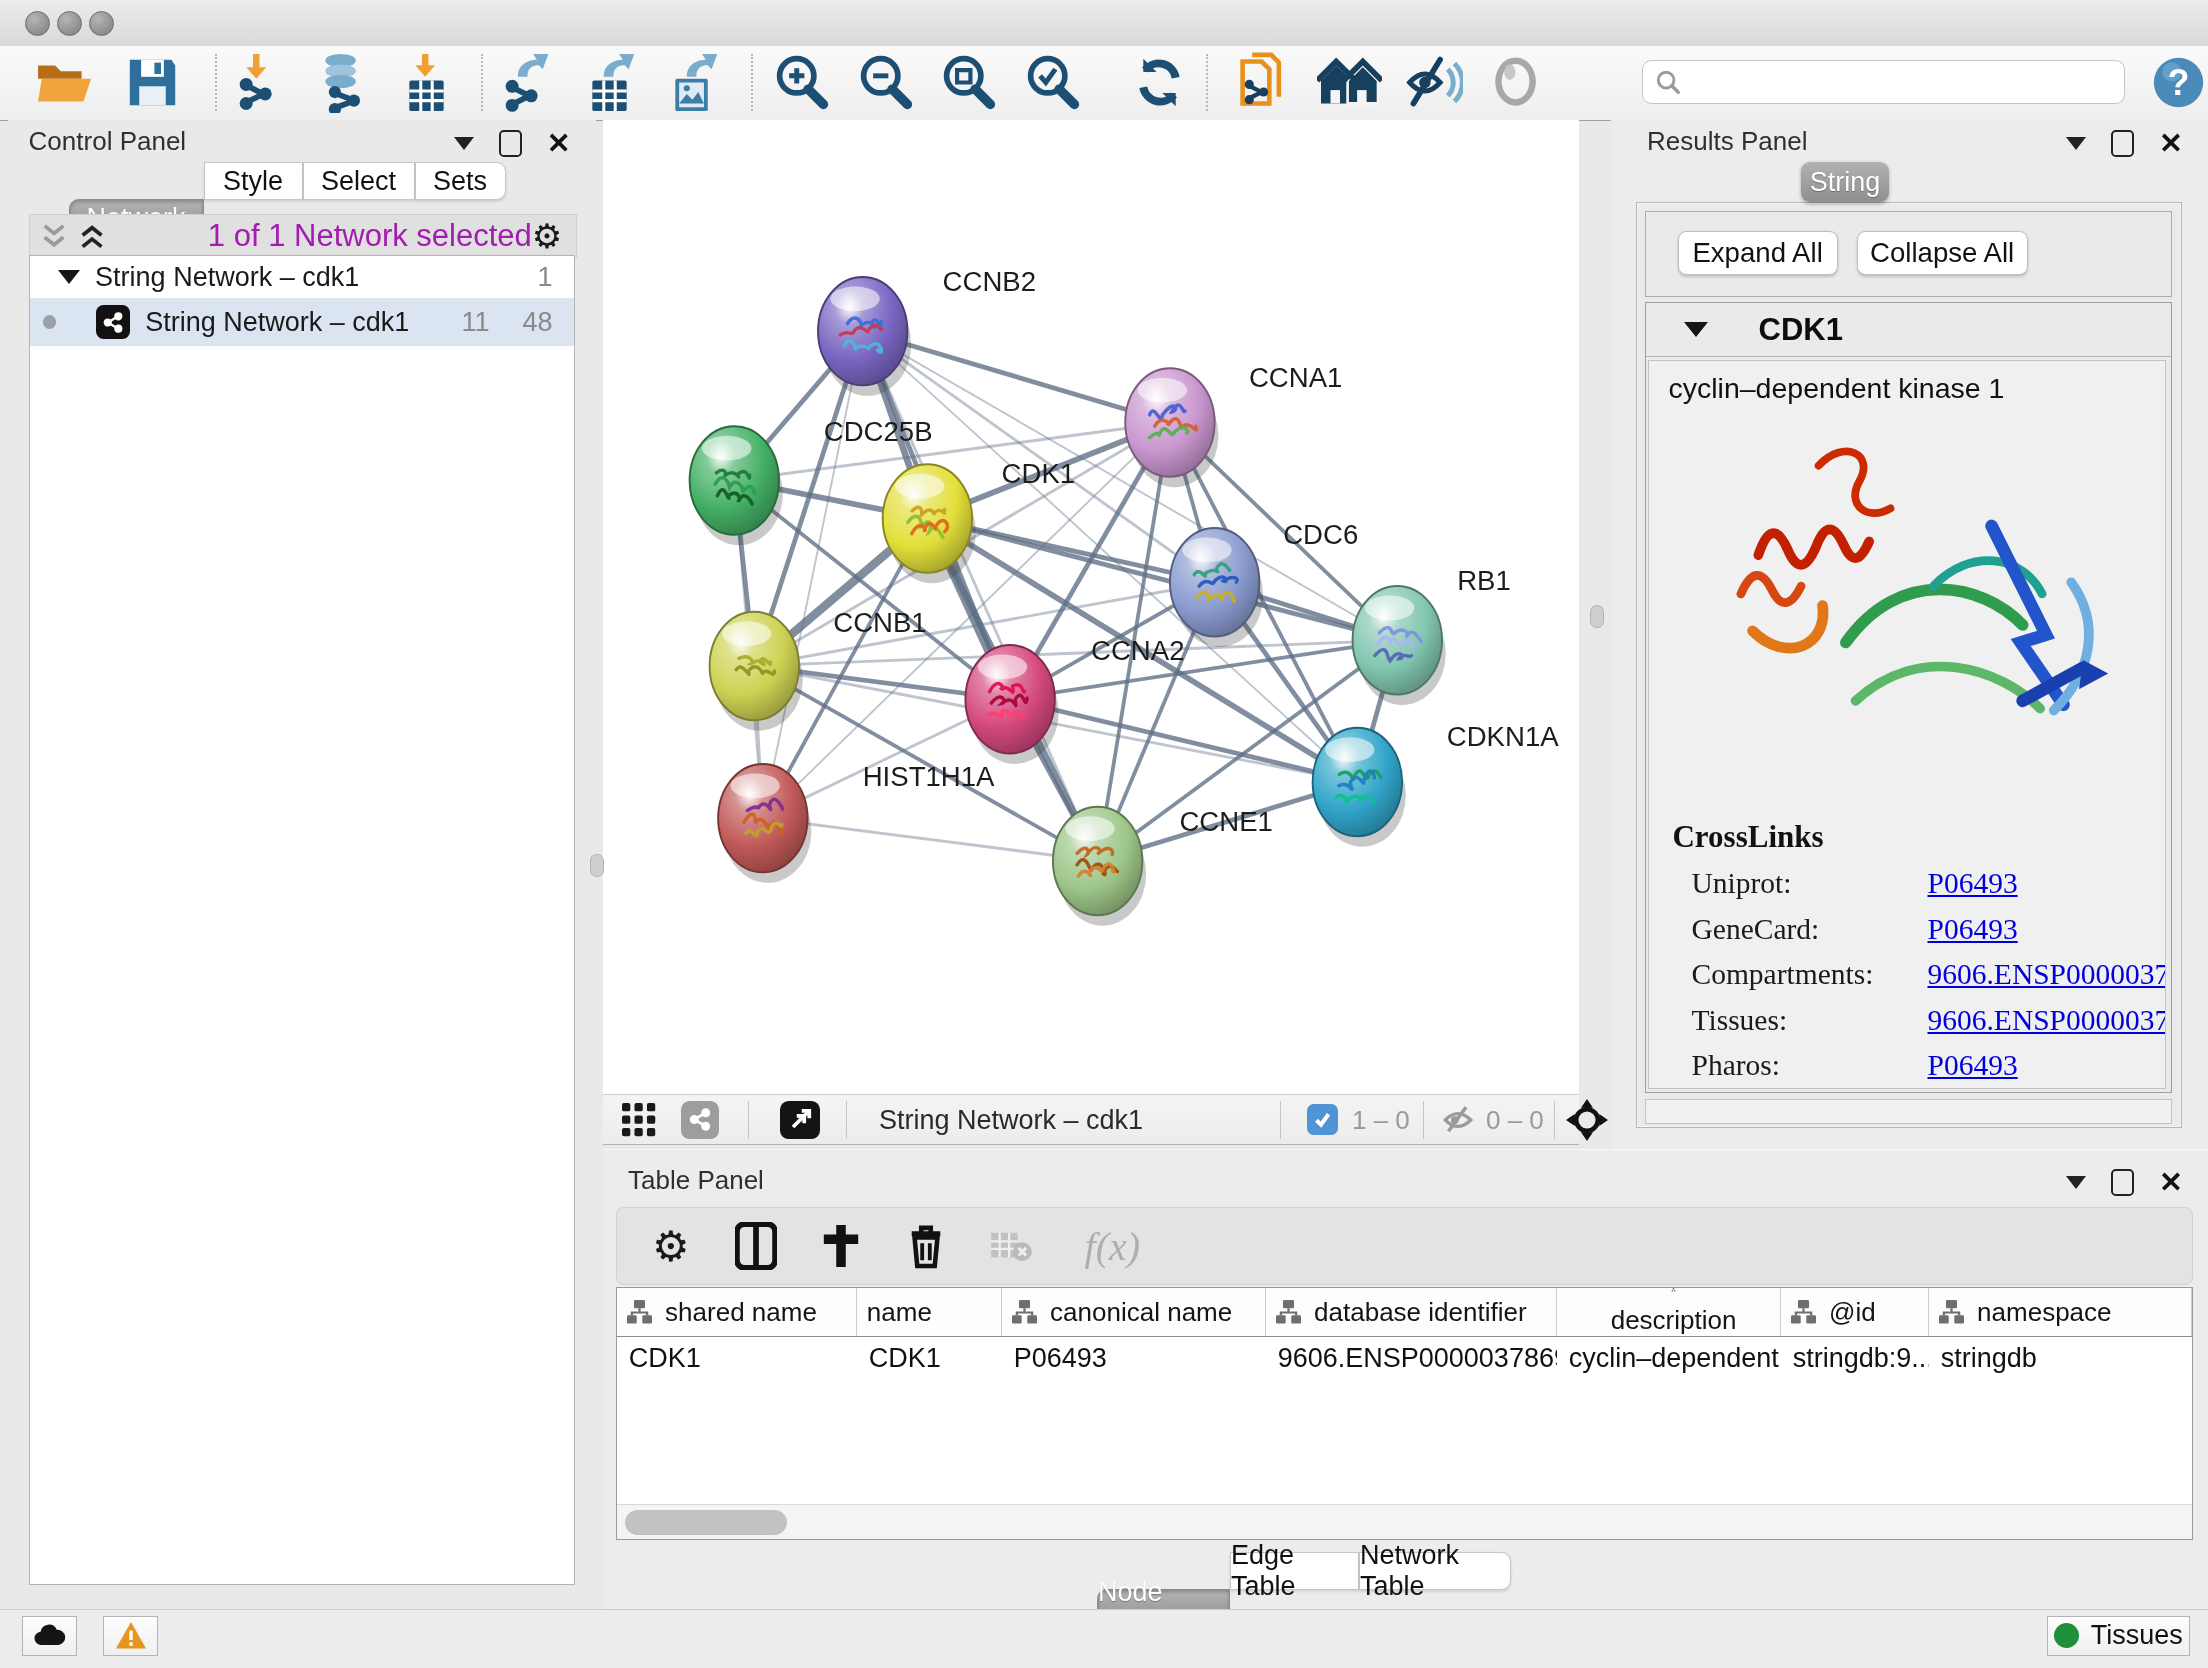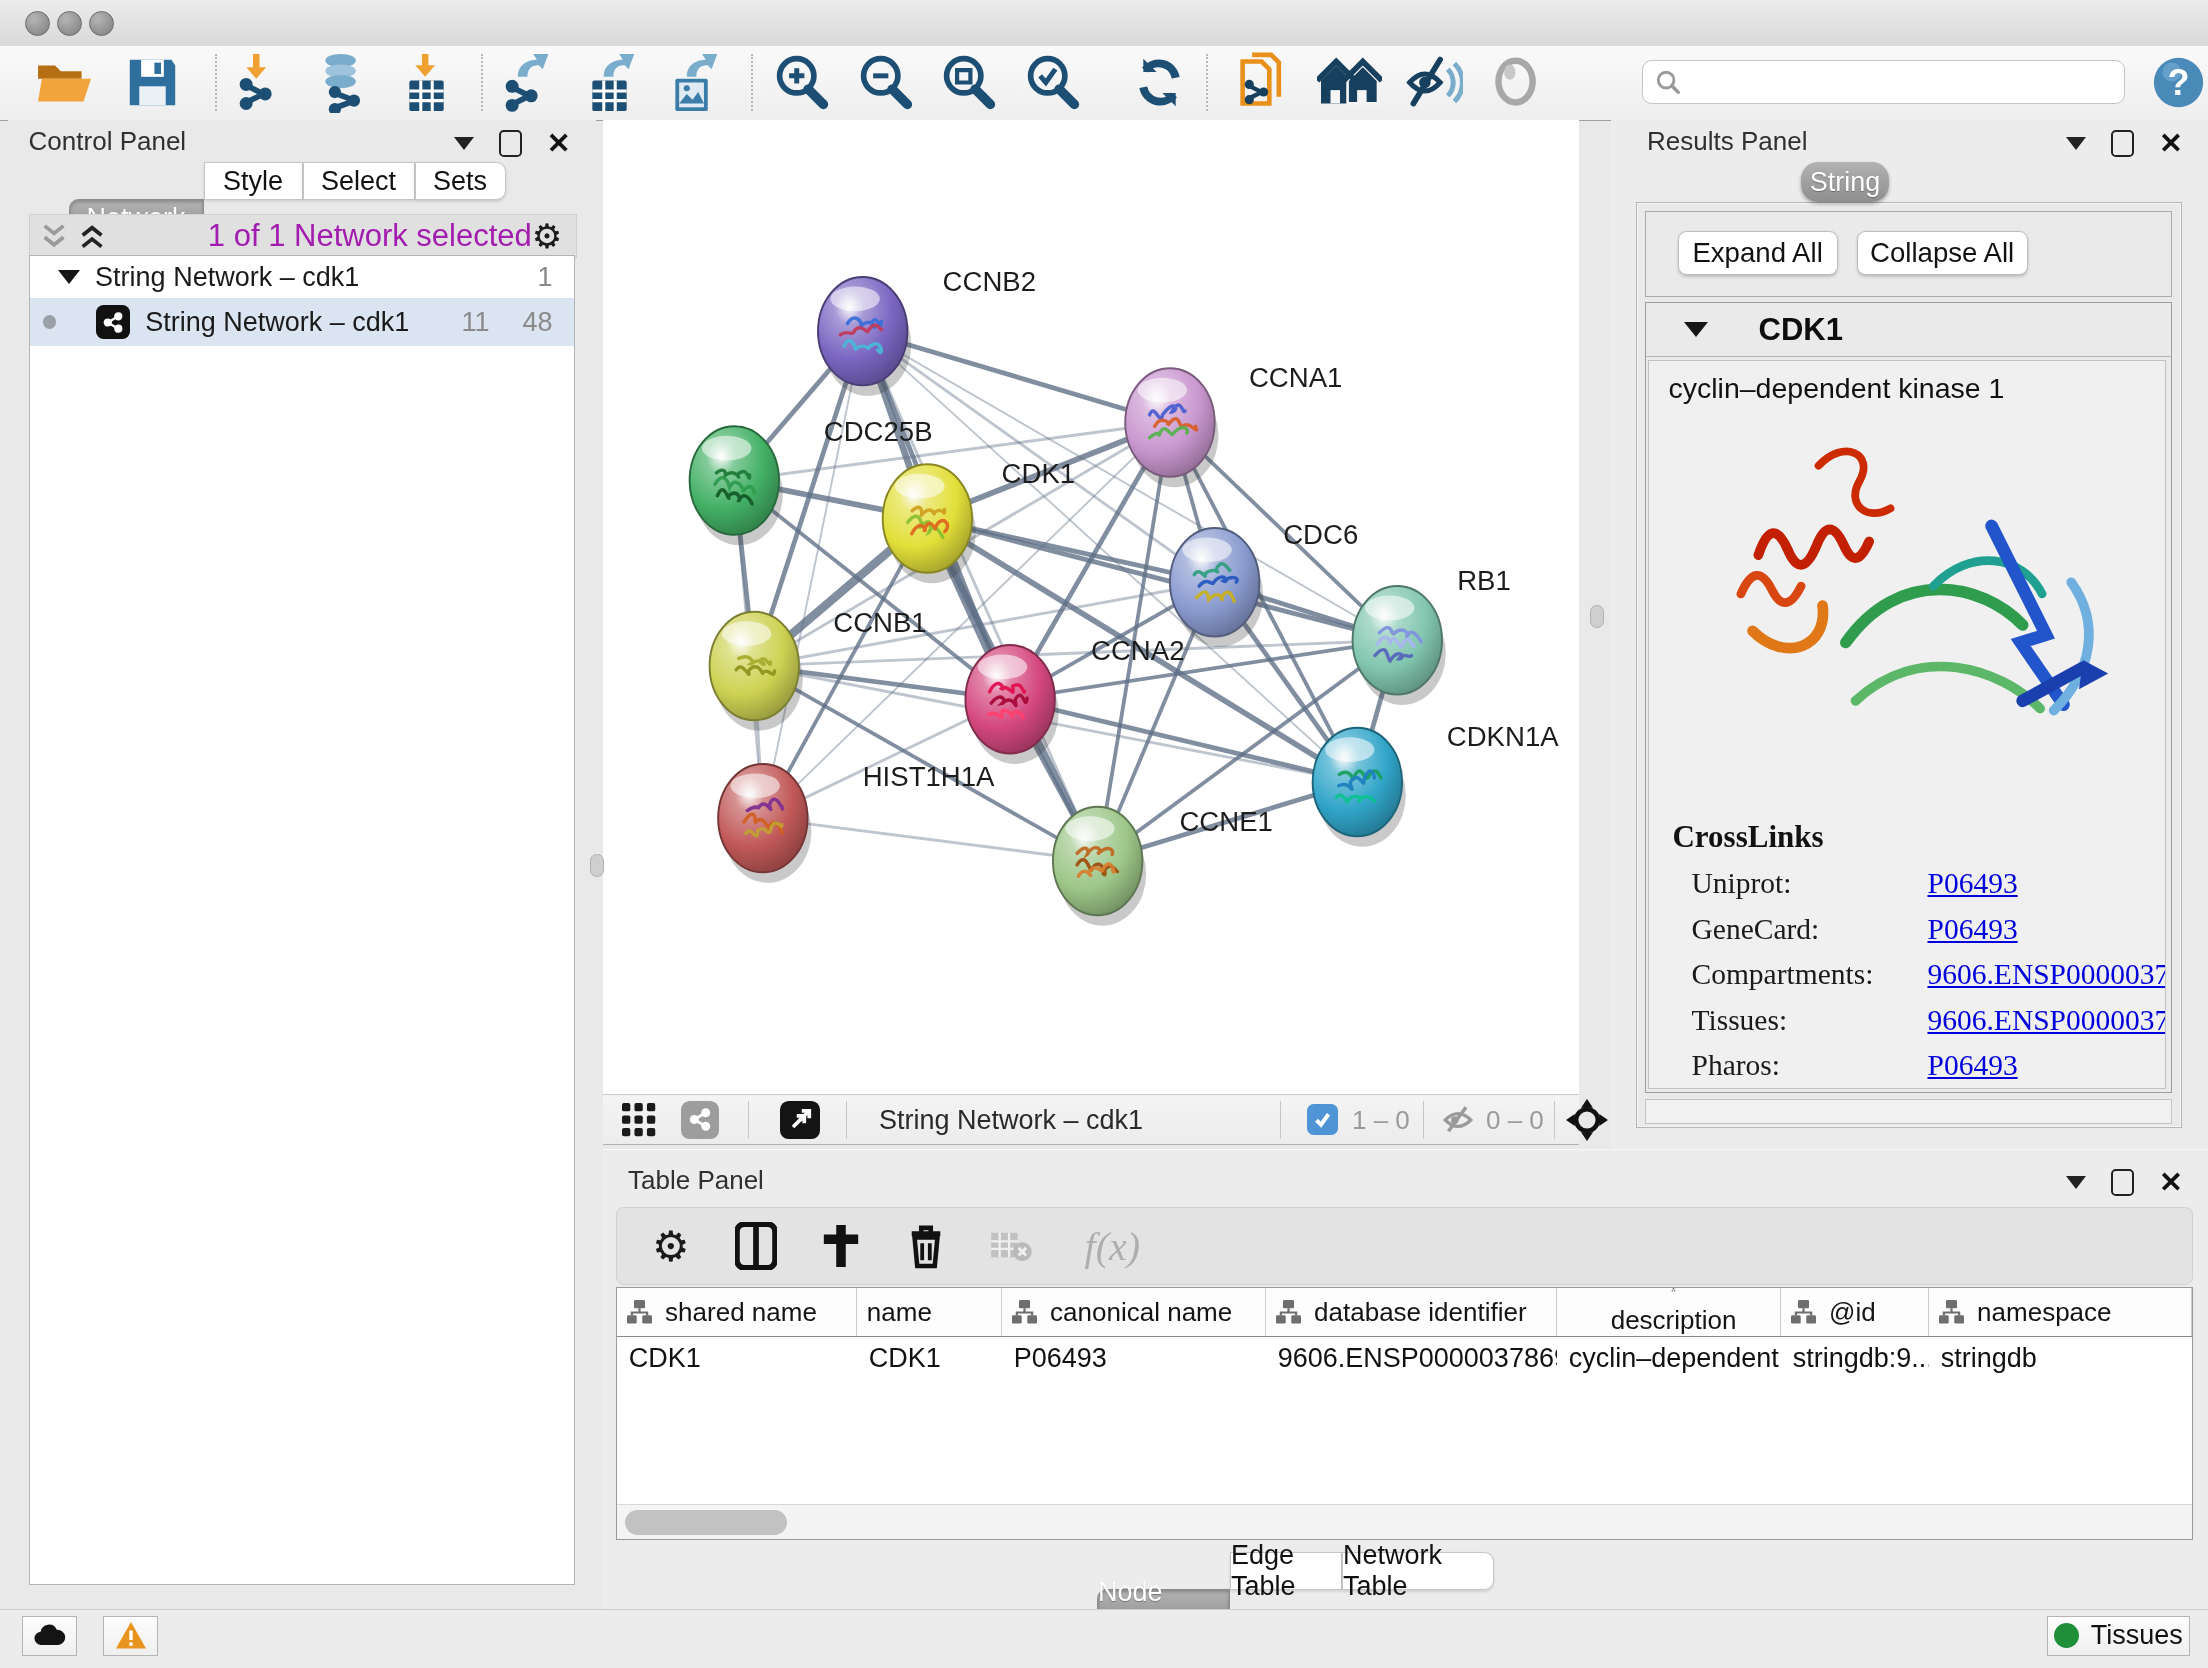--- a/index.html
+++ b/index.html
@@ -48,21 +48,21 @@
   
   #network-view{position:absolute;left:603px;top:120px;width:976px;height:974px;background:#fff;}
   #net-navbar{position:absolute;left:603px;top:1094px;width:976px;height:49px;
     background:linear-gradient(#f4f4f4,#ececec);border-top:1px solid #cccccc;border-bottom:1px solid #b2b2b2;}
   .nv-sep{position:absolute;top:5.7px;height:38px;border-left:1px solid #c6c6c6;}
   .nv-count{font-size:26px;color:#9a9a9a;}
   .splitter-dot{position:absolute;width:12.4px;height:21px;border-radius:6.7px;background:#cfcfcf;border:1px solid #b0b0b0;}
   .splitter-dot.h{width:21px;height:12.4px;}
   
   #results-panel{position:absolute;left:1611px;top:120px;width:597px;height:1029px;background:#ececec;}
-  #rp-tab{position:absolute;left:190px;top:42px;width:88px;height:40px;border-radius:17px;
+  #rp-tab{position:absolute;left:190px;top:42px;width:88px;height:40px;border-radius:9px;
     background:linear-gradient(#b2b2b2,#8e8e8e);color:#fff;font-size:27px;display:flex;align-items:center;justify-content:center;
     box-shadow:0 1.9px 3.8px rgba(0,0,0,.3);text-shadow:0 1px 1px rgba(0,0,0,.3);cursor:pointer;z-index:2;}
   #rp-box{position:absolute;left:25px;top:82px;width:544px;height:924px;background:#eaeaea;
     border:1.9px solid #b6b6b6;box-shadow:inset 0 0 0 1px #f5f5f5;}
   #rp-buttons{position:absolute;left:7.6px;top:7.6px;width:525px;height:84px;border:1px solid #ababab;background:#eaeaea;}
   .rp-btn{position:absolute;height:42px;background:#fff;border:1px solid #bdbdbd;border-radius:8.6px;
     font-size:27.6px;color:#111;display:flex;align-items:center;justify-content:center;
     box-shadow:0 1.9px 2.9px rgba(0,0,0,.18);cursor:pointer;}
   #rp-entry{position:absolute;left:7.6px;top:99px;width:525px;height:789px;border:1px solid #9d9d9d;background:#eaeaea;}
   #rp-entry-head{height:53px;border-bottom:1px solid #b4b4b4;display:flex;align-items:center;}
@@ -794,21 +794,21 @@
         <div class="td" style="width: 224px;">cyclin–dependent ...</div>
         <div class="td" style="width: 148px;">stringdb:9...</div>
         <div class="td" style="width: 263px;">stringdb</div>
       </div>
     <div id="tp-scroll">
       <div id="tp-thumb"></div>
     </div>
   </div>
   <div class="seg" id="tp-tabs">
     <div class="tab sel" style="width:133px">Node Table</div>
-    <div class="tab" style="width:112px">Edge Table</div>
+    <div class="tab" style="width:129px">Edge Table</div>
     <div class="tab" style="width:152px">Network Table</div>
   </div>
 </div>
 
 <div id="statusbar">
   <div class="sb-btn" style="left:22px;width:55px">
     <svg width="32" height="23" viewBox="0 0 17 12">
       <path d="M4 11 a3.5 3.5 0 0 1 -.5-7 a4.5 4.5 0 0 1 8.6-1 a3 3 0 0 1 .9 8 z" fill="#141414"></path>
     </svg>
   </div>

